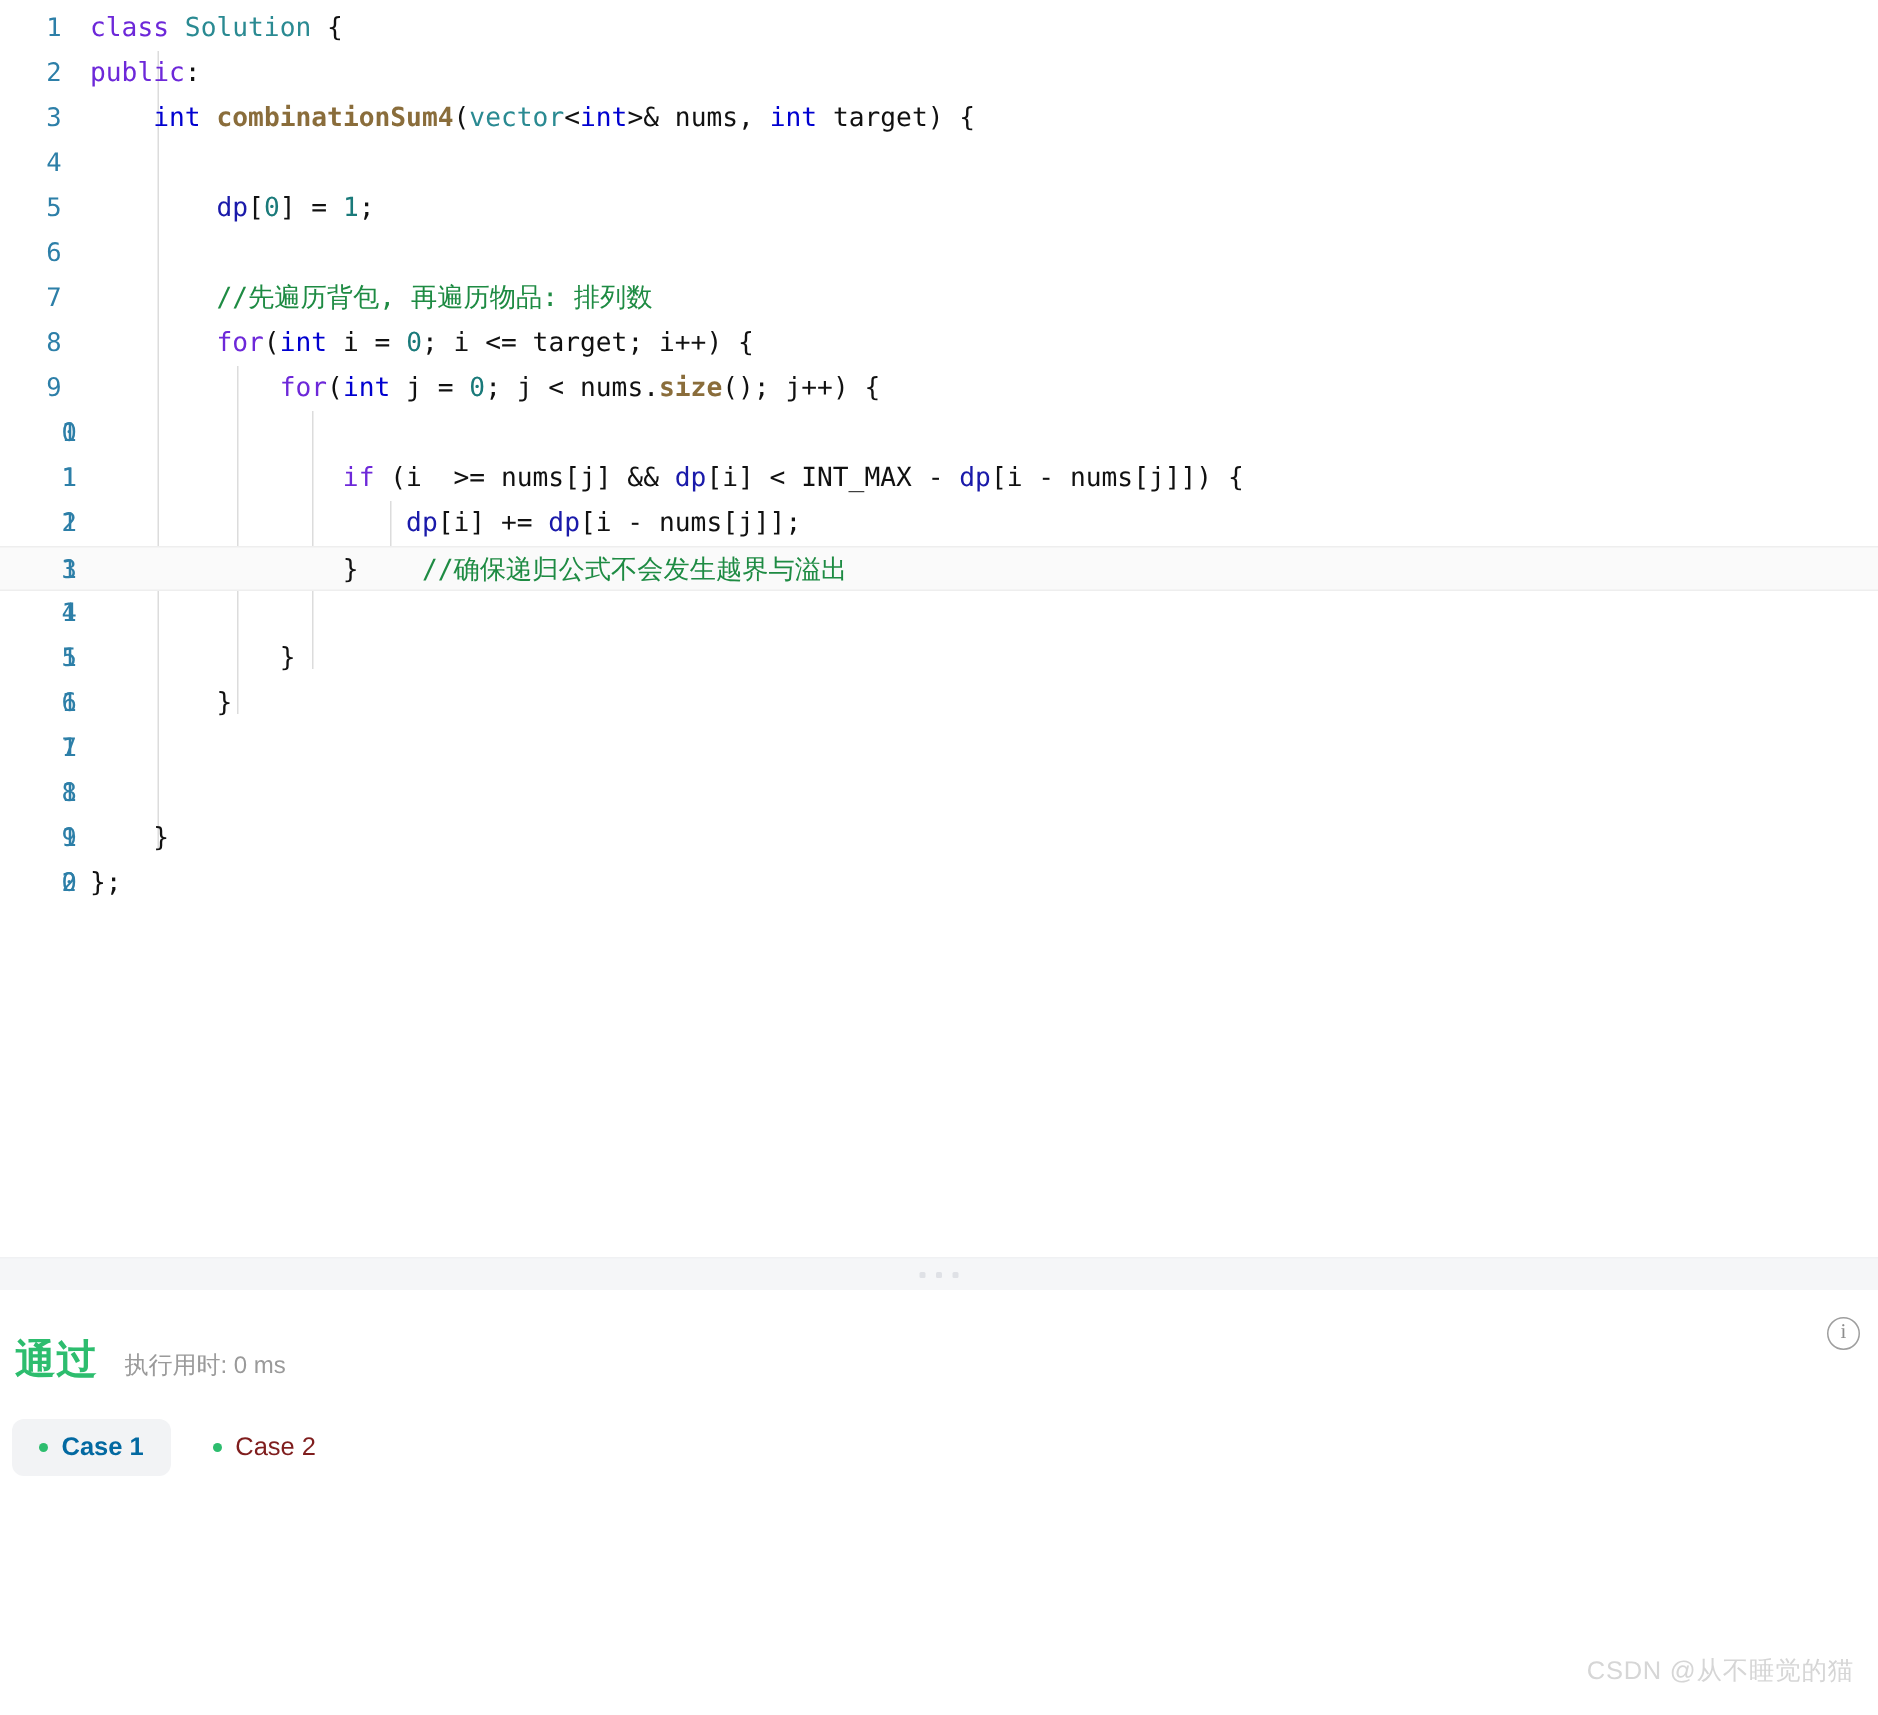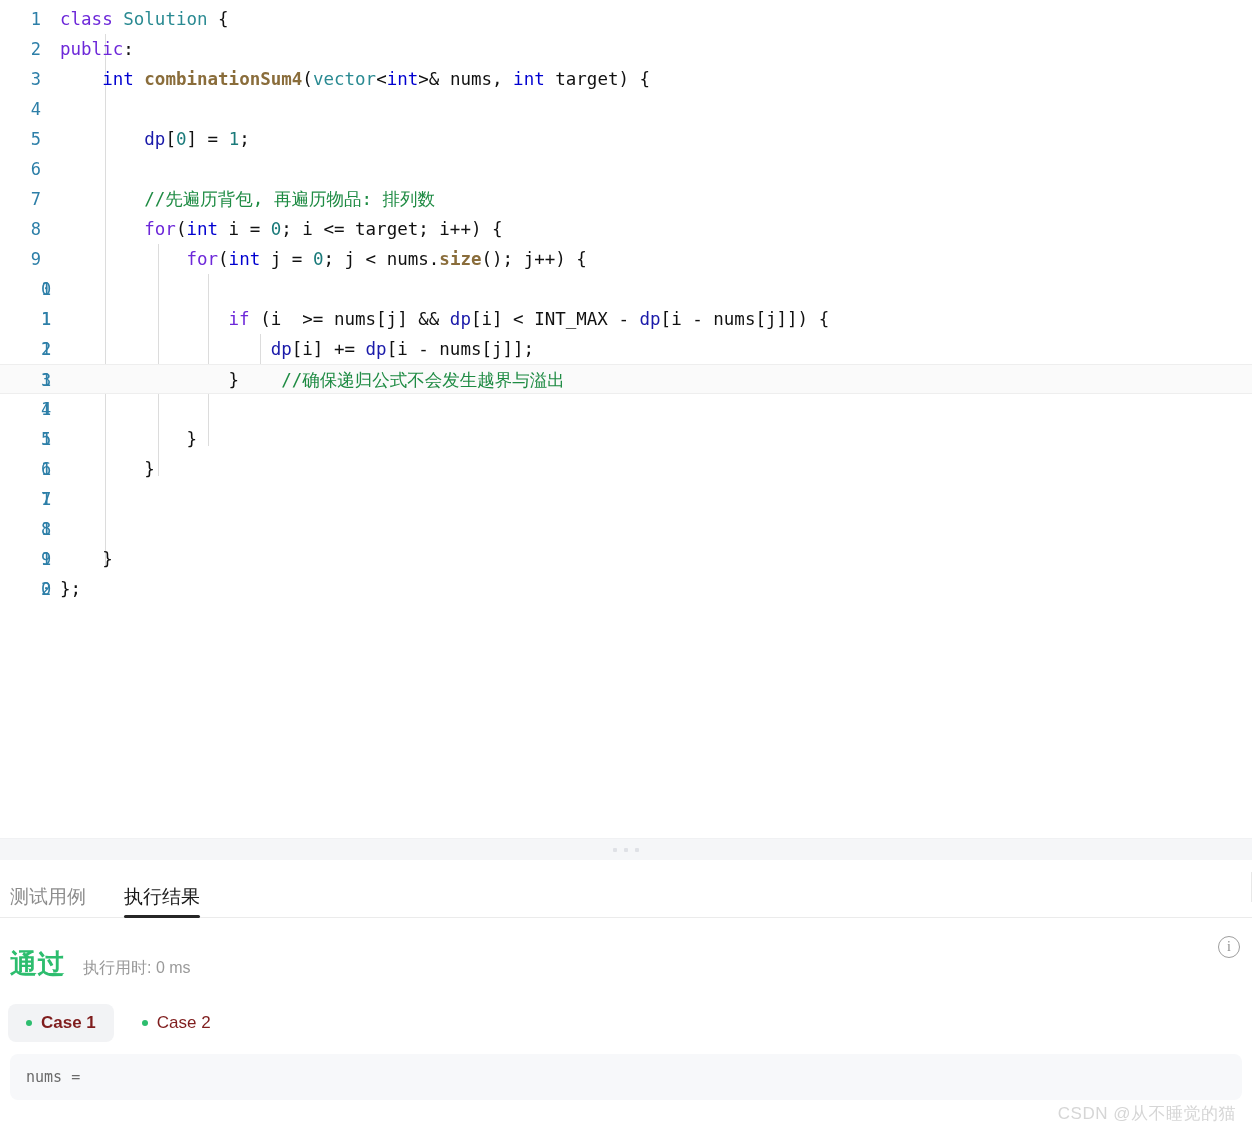--- a/index.html
+++ b/index.html
@@ -179,21 +179,21 @@
     gap: 9px;
     padding: 9px 18px;
     border-radius: 8px;
     font-size: 17px;
     color: #7f1d1d;
     cursor: pointer;
     background: transparent;
   }
   .case-pill.active {
     background: #f2f3f5;
-    color: #7f1d1d;
+    color: #0369a1;
     font-weight: 700;
   }
   .case-dot {
     width: 6px; height: 6px; border-radius: 50%;
     background: #2dbd6e; flex: none;
   }
 
   .input-label {
     padding: 22px 0 0 10px;
     font-size: 16px;
@@ -339,42 +339,36 @@
   <div class="splitter">
     <span class="dots">
       <i></i>
         <i></i>
         <i></i>
     </span>
   </div>
 
   <div class="panel">
 
-    <div class="tabbar">
-      <div class="tab">测试用例</div>
-      <div class="tab active">执行结果</div>
-      <div class="tabbar-rightline"></div>
-    </div>
 
     <div class="status-row">
       <span class="verdict">通过</span>
       <span class="runtime">执行用时: 0 ms</span>
       <span class="info-icon">i</span>
     </div>
 
     <div class="cases">
       <div class="case-pill active">
         <span class="case-dot"></span>
         <span>Case 1</span>
       </div>
       <div class="case-pill">
         <span class="case-dot"></span>
         <span>Case 2</span>
       </div>
     </div>
 
-    <div class="input-box">nums =</div>
 
   </div>
 
   <div class="watermark">CSDN @从不睡觉的猫</div>
 
 </div>
 
 </body></html>

